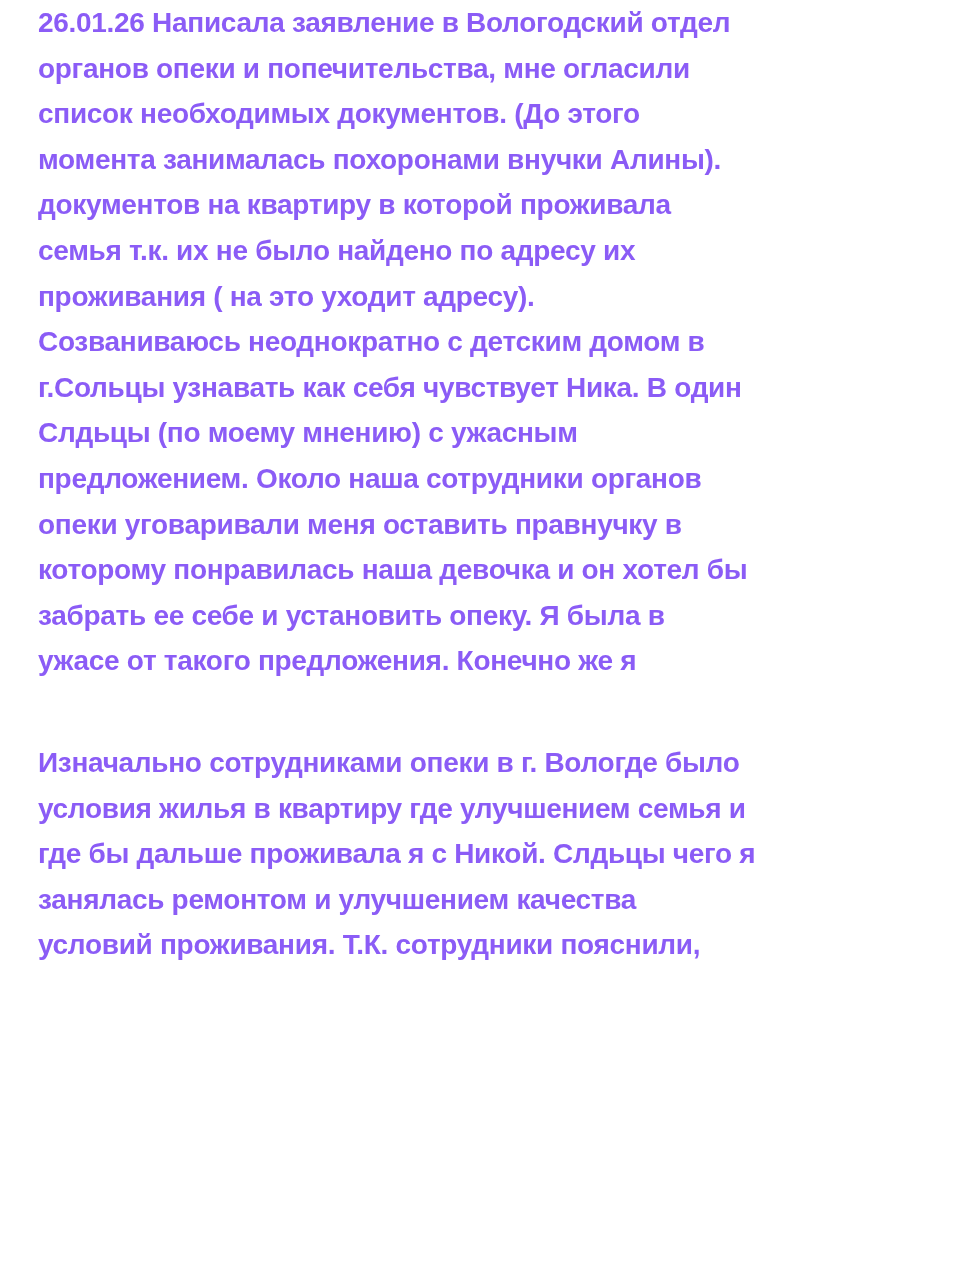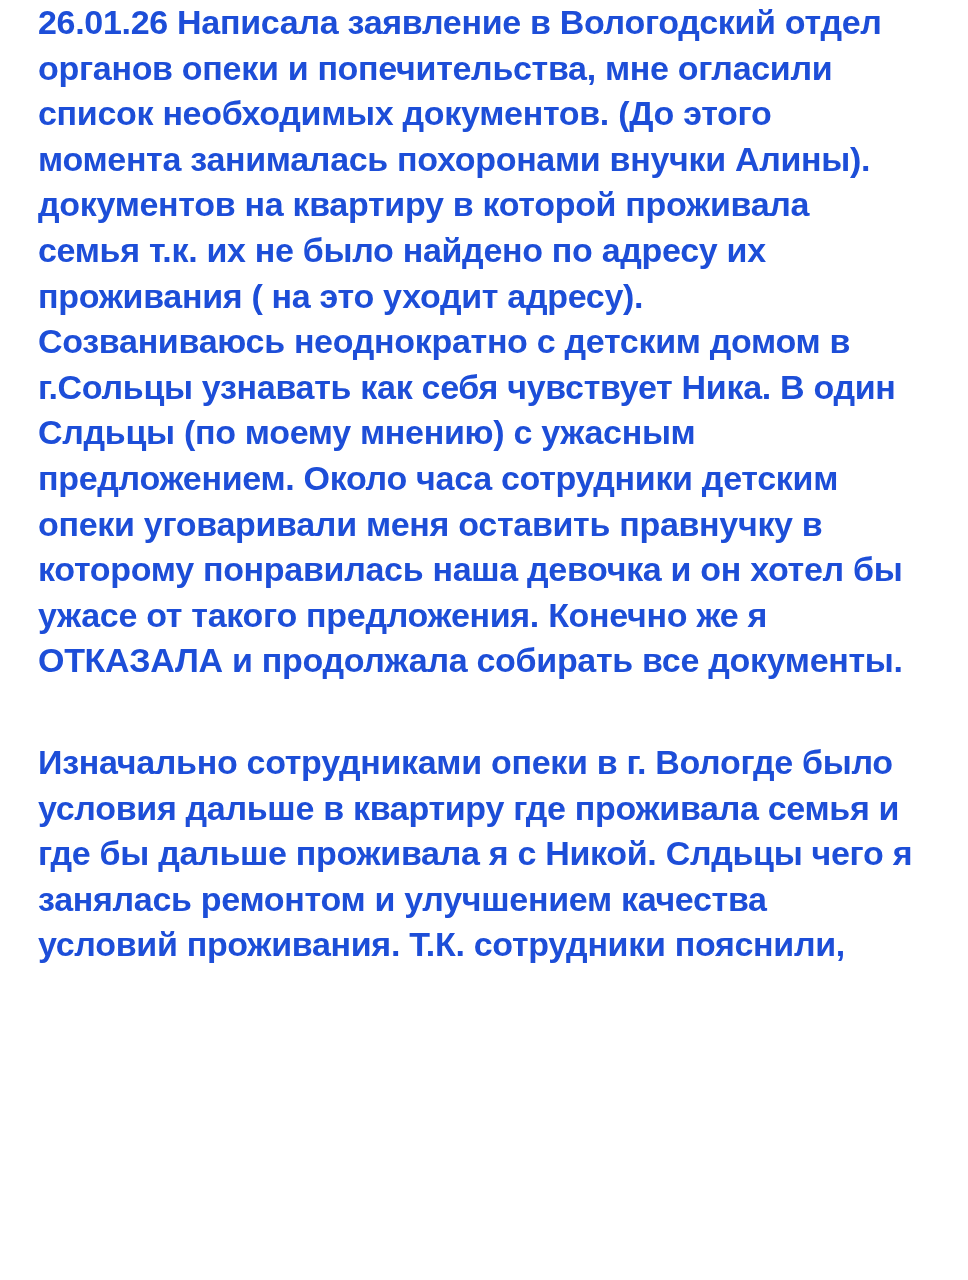--- a/index.html
+++ b/index.html
@@ -24,48 +24,48 @@
   .paragraph {
     margin: 0;
     padding: 0;
   }
   .paragraph + .paragraph {
     margin-top: 56px;
   }
   .text-line {
     font-family: "Liberation Sans", sans-serif;
     font-weight: 700;
-    font-size: 34px;
+    font-size: 28px;
     line-height: 45.6px;
     letter-spacing: -0.3px;
-    color: #1d4ed8;
+    color: #8b5cf6;
     white-space: nowrap;
   }
 </style>
 </head>
 <body>
 
 <div class="doc-page">
   <div class="paragraph">
     <div class="text-line">26.01.26 Написала заявление в Вологодский отдел</div>
     <div class="text-line">органов опеки и попечительства, мне огласили</div>
     <div class="text-line">список необходимых документов. (До этого</div>
     <div class="text-line">момента занималась похоронами внучки Алины).</div>
     <div class="text-line">документов на квартиру в которой проживала</div>
     <div class="text-line">семья т.к. их не было найдено по адресу их</div>
     <div class="text-line">проживания ( на это уходит адресу).</div>
     <div class="text-line">Созваниваюсь неоднократно с детским домом в</div>
     <div class="text-line">г.Сольцы узнавать как себя чувствует Ника. В один</div>
     <div class="text-line">Слдьцы (по моему мнению) с ужасным</div>
-    <div class="text-line">предложением. Около часа сотрудники детским</div>
+    <div class="text-line">предложением. Около наша сотрудники органов</div>
     <div class="text-line">опеки уговаривали меня оставить правнучку в</div>
     <div class="text-line">которому понравилась наша девочка и он хотел бы</div>
+    <div class="text-line">забрать ее себе и установить опеку. Я была в</div>
     <div class="text-line">ужасе от такого предложения. Конечно же я</div>
-    <div class="text-line">ОТКАЗАЛА и продолжала собирать все документы.</div>
   </div>
   <div class="paragraph">
     <div class="text-line">Изначально сотрудниками опеки в г. Вологде было</div>
-    <div class="text-line">условия дальше в квартиру где проживала семья и</div>
+    <div class="text-line">условия жилья в квартиру где улучшением семья и</div>
     <div class="text-line">где бы дальше проживала я с Никой. Слдьцы чего я</div>
     <div class="text-line">занялась ремонтом и улучшением качества</div>
     <div class="text-line">условий проживания. Т.К. сотрудники пояснили,</div>
   </div>
 </div>
 
 </body></html>

